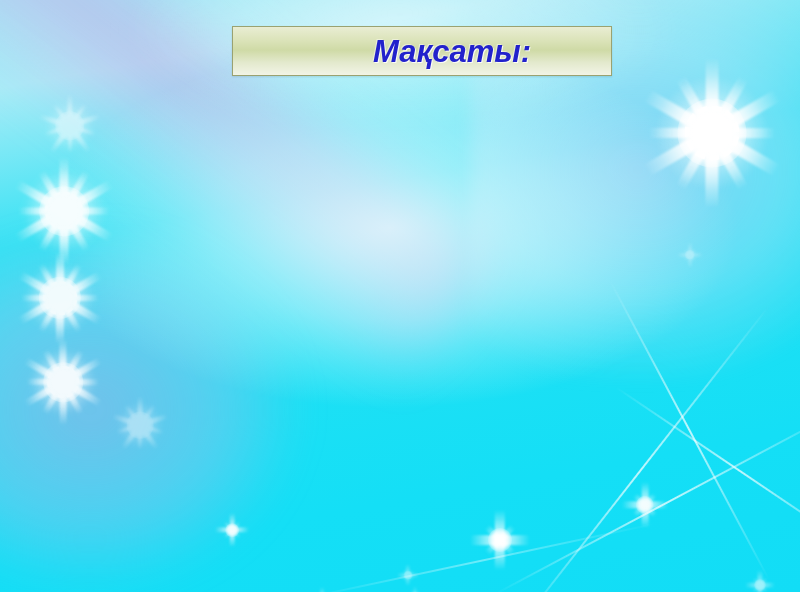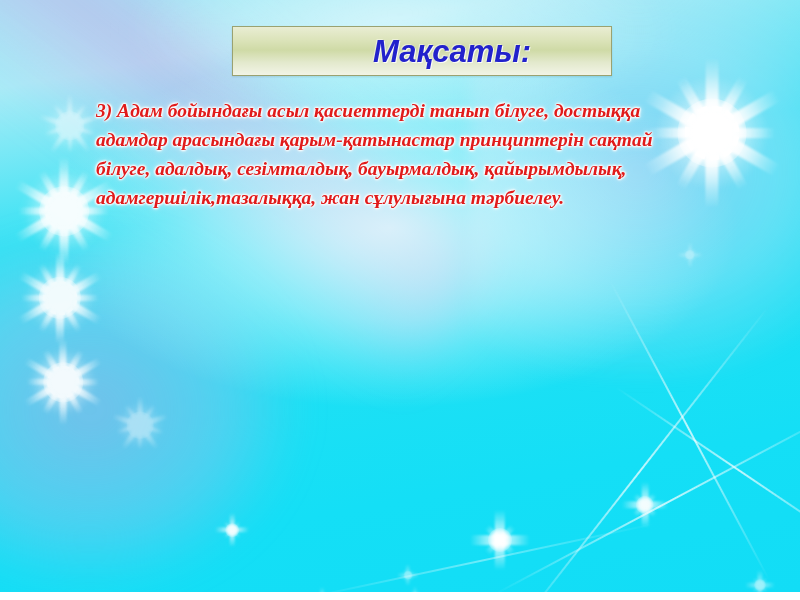--- a/index.html
+++ b/index.html
@@ -417,17 +417,16 @@
         <div style="position: absolute; left: 50%; top: 50%; width: 11.16px; height: 1.8px; transform: translate(-50%, -50%) rotate(135deg); background: linear-gradient(to right, rgba(255, 255, 255, 0) 0%, rgba(255, 255, 255, 0.95) 50%, rgba(255, 255, 255, 0) 100%); filter: blur(1px);"></div>
         <div class="dot" style="width: 7.2px; height: 7.2px;"></div>
       </div>
     </div>
 
   <div class="title-banner">
     <span class="title-text">Мақсаты:</span>
   </div>
 
   <div class="body-text">
-    <p class="para">3) Адам бойындағы асыл қасиеттерді танып білуге, достыққа адамдар арасындағы қарым-қатынастар принциптерін сақтай білуге, адалдық, сезімталдық, бауырмалдық, қайырымдылық, адамгершілік,тазалыққа, жан  сұлулығына тәрбиелеу.</p>
   </div>
 
   <div class="bottom-strip"></div>
 </div>
 
 </body></html>

